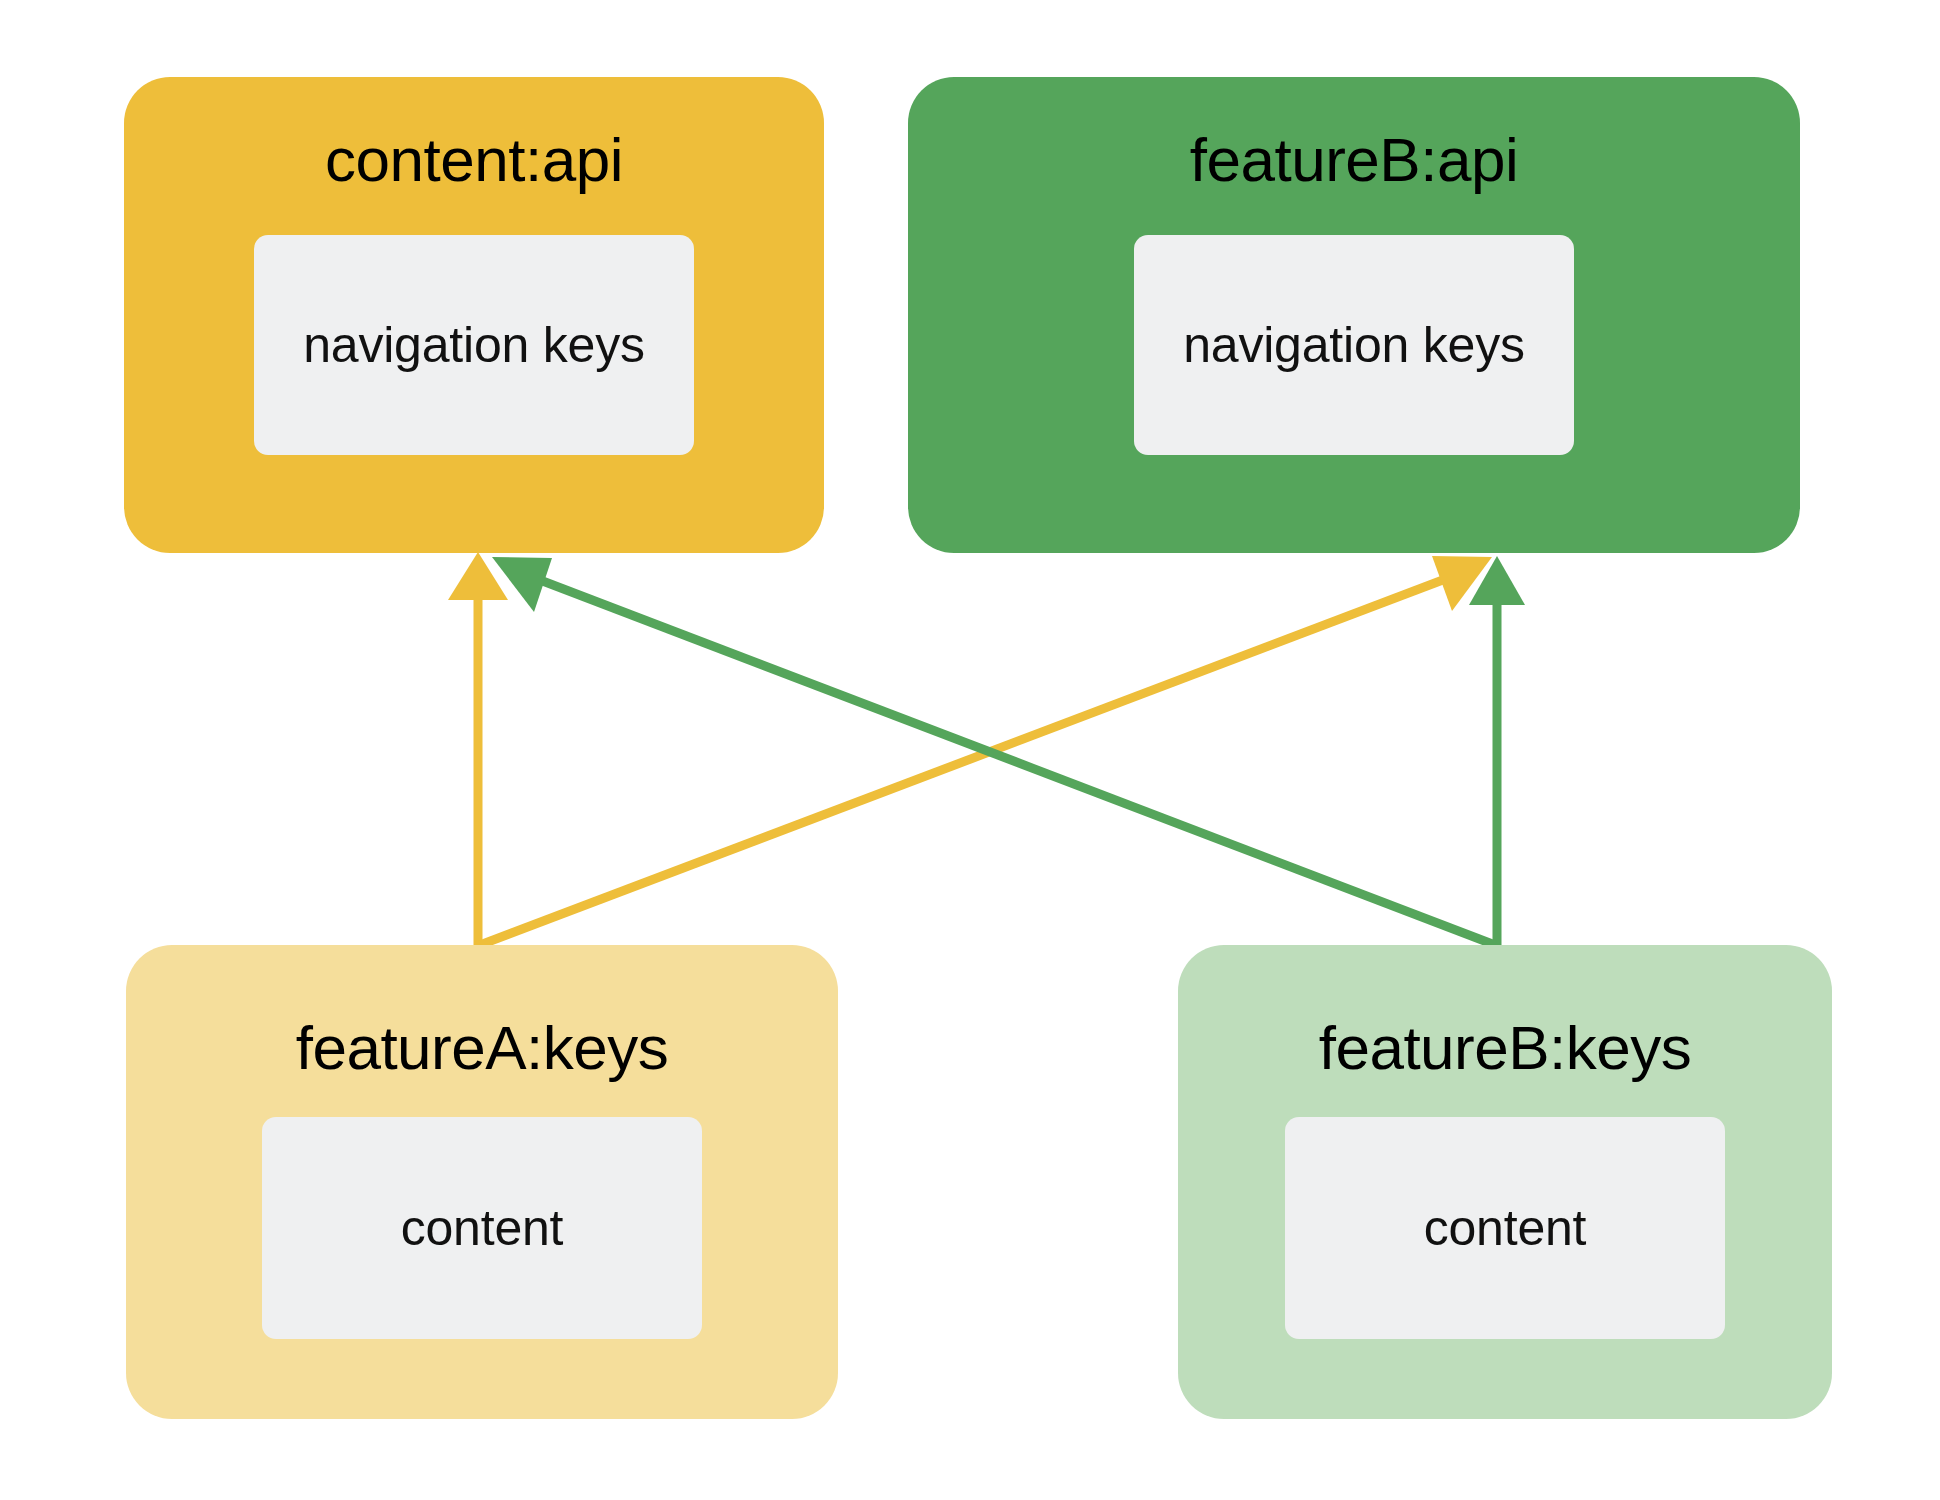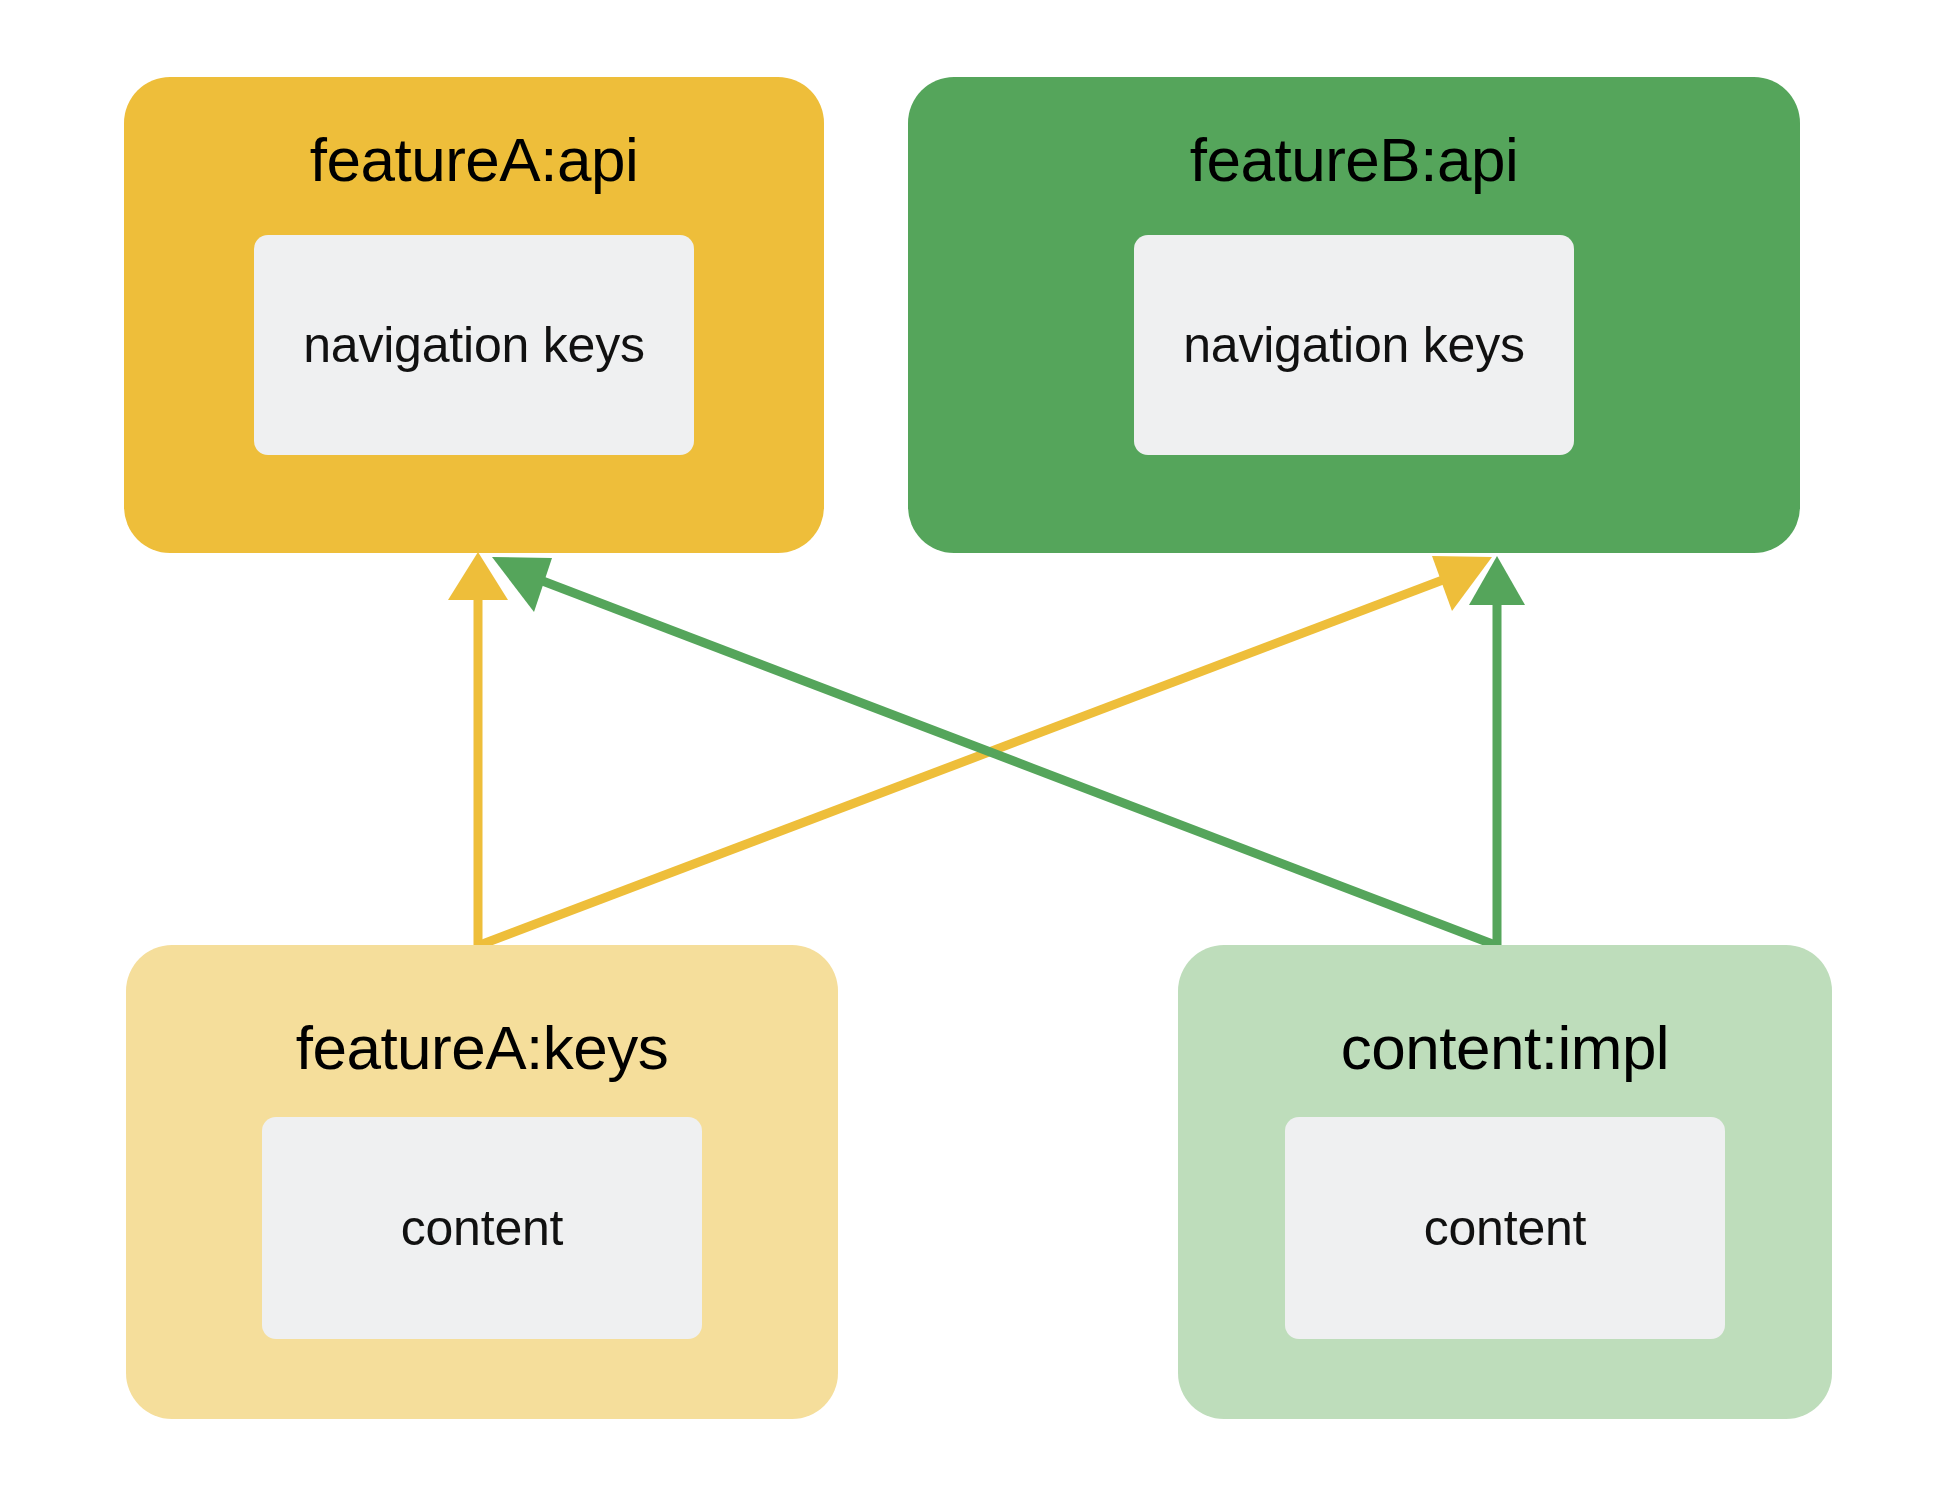--- a/index.html
+++ b/index.html
@@ -127,40 +127,40 @@
       <polygon points="1497,556 1469,605 1525,605" fill="#55A55B"></polygon>
     </g>
 
     <g>
       <line x1="1495" y1="945" x2="540" y2="580" stroke="#55A55B" stroke-width="9"></line>
       <polygon points="492,557 552,558 534,612" fill="#55A55B"></polygon>
     </g>
   </svg>
 
   <div class="module-box" id="box-featureA-api">
-    <div class="module-title">featureA:api</div>
+    <div class="module-title">content:api</div>
     <div class="inner-box">
       <span class="inner-label">navigation keys</span>
     </div>
   </div>
 
   <div class="module-box" id="box-featureB-api">
     <div class="module-title">featureB:api</div>
     <div class="inner-box">
       <span class="inner-label">navigation keys</span>
     </div>
   </div>
 
   <div class="module-box" id="box-featureA-impl">
     <div class="module-title">featureA:keys</div>
     <div class="inner-box">
       <span class="inner-label">content</span>
     </div>
   </div>
 
   <div class="module-box" id="box-featureB-impl">
-    <div class="module-title">content:impl</div>
+    <div class="module-title">featureB:keys</div>
     <div class="inner-box">
       <span class="inner-label">content</span>
     </div>
   </div>
 
 </div>
 
 </body></html>

